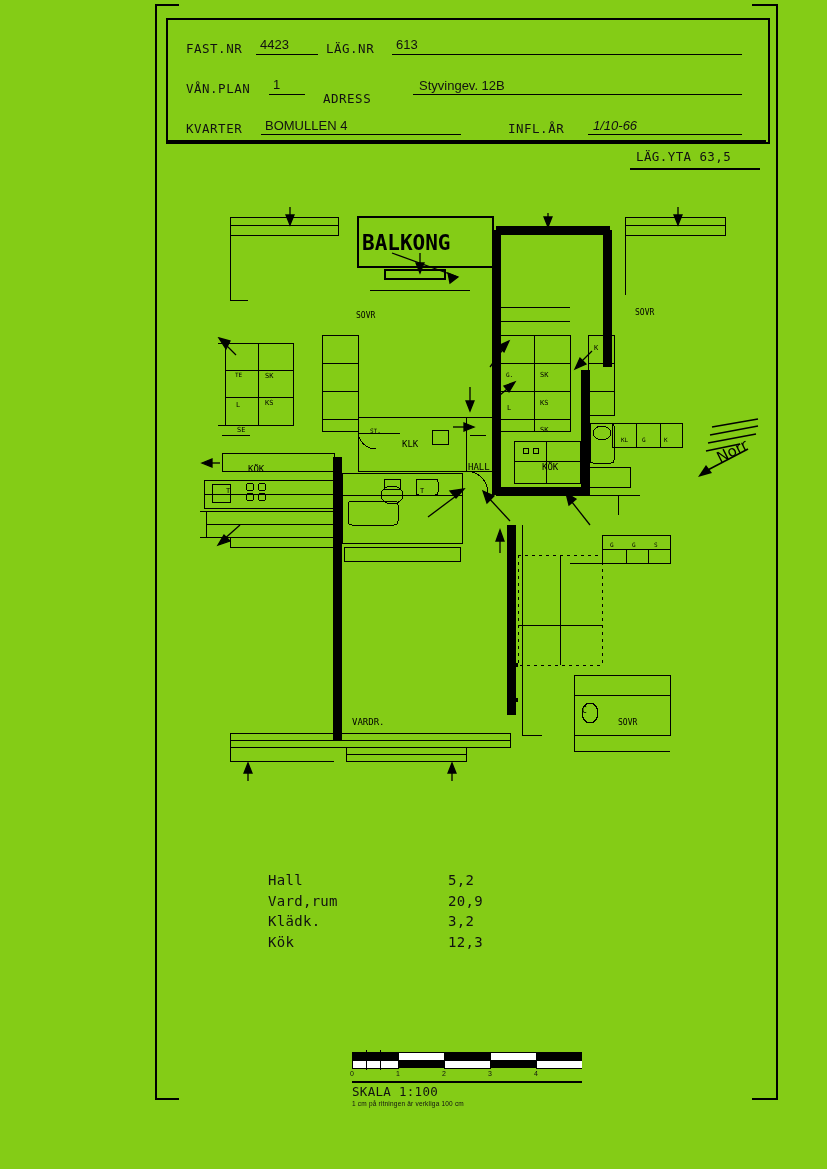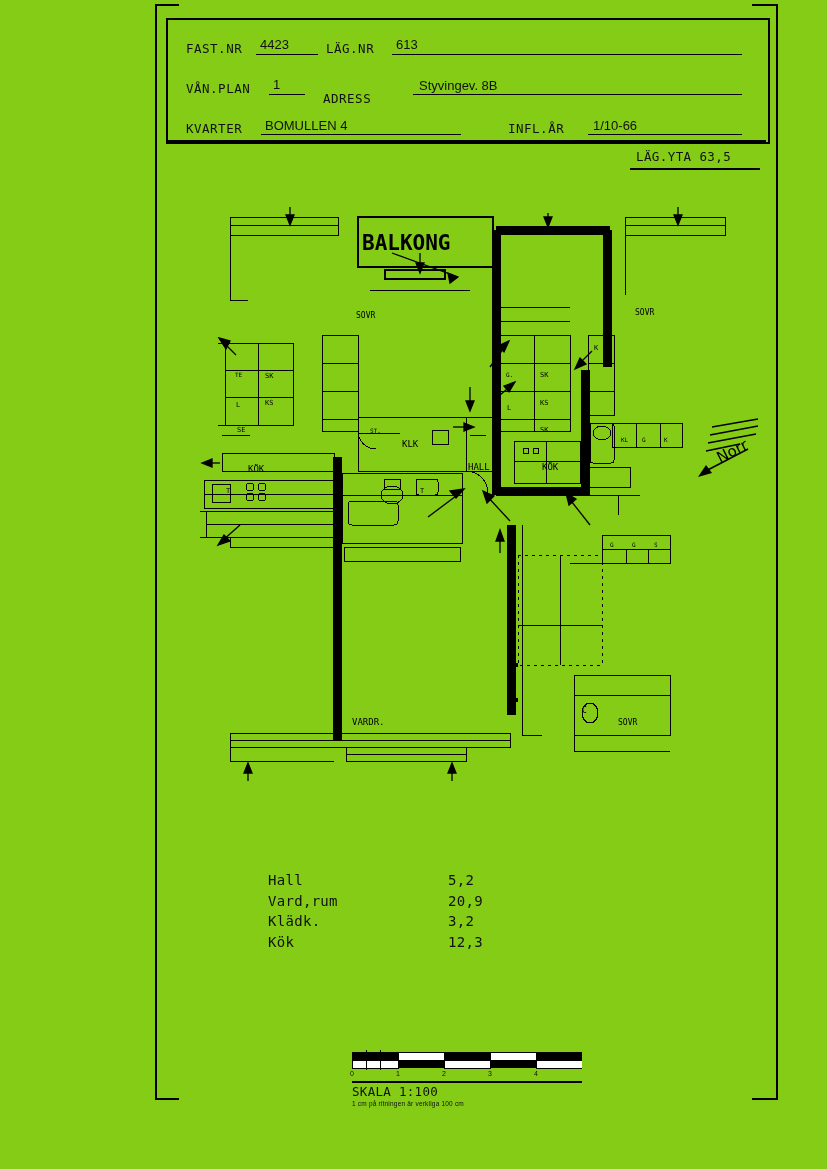--- a/index.html
+++ b/index.html
@@ -68,29 +68,29 @@
 
     <div class="lbl" style="left:158px;top:21px;">LÄG.NR</div>
     <div class="val" style="left:228px;top:17px;">613</div>
     <div class="rule" style="left:224px;top:34px;width:350px;"></div>
 
     <div class="lbl" style="left:18px;top:61px;">VÅN.PLAN</div>
     <div class="val" style="left:105px;top:57px;">1</div>
     <div class="rule" style="left:101px;top:74px;width:36px;"></div>
 
     <div class="lbl" style="left:155px;top:61px;margin-top:10px;">ADRESS</div>
-    <div class="val" style="left:251px;top:58px;">Styvingev. 8B</div>
+    <div class="val" style="left:251px;top:58px;">Styvingev. 12B</div>
     <div class="rule" style="left:245px;top:74px;width:329px;"></div>
 
     <div class="lbl" style="left:18px;top:101px;">KVARTER</div>
     <div class="val" style="left:97px;top:98px;">BOMULLEN 4</div>
     <div class="rule" style="left:93px;top:114px;width:200px;"></div>
 
     <div class="lbl" style="left:340px;top:101px;">INFL.ÅR</div>
-    <div class="val" style="left:425px;top:98px;">1/10-66</div>
+    <div class="val" style="left:425px;top:98px;font-style:italic;">1/10-66</div>
     <div class="rule" style="left:420px;top:114px;width:154px;"></div>
   </div>
 
   <div class="hdr-sep"></div>
 
   <div class="areabox">
     <div class="txt">LÄG.YTA 63,5</div>
     <div class="ul"></div>
   </div>
 

